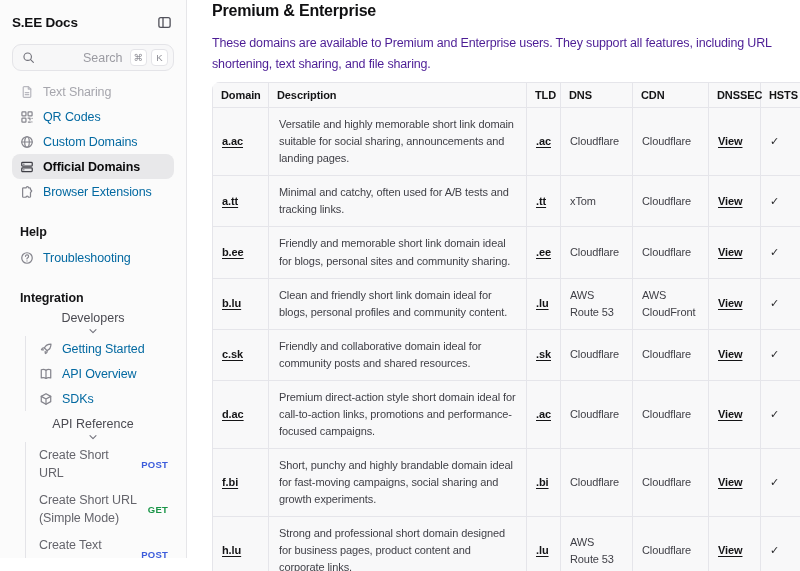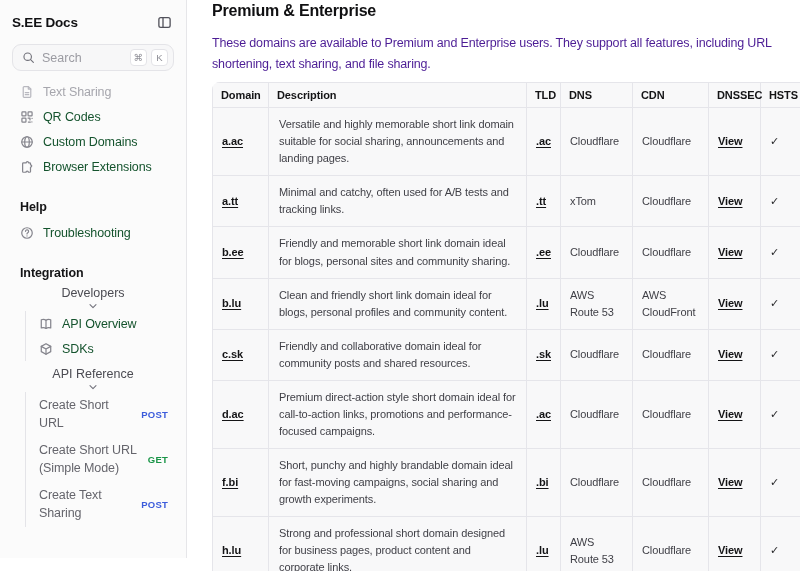--- a/index.html
+++ b/index.html
@@ -22,35 +22,35 @@
     padding:10px 12px 0 12px; overflow:hidden;
   }
   .sb-header { display:flex; align-items:center; justify-content:space-between; height:24px; }
   .sb-title { font-size:13.5px; font-weight:700; letter-spacing:-0.2px; color:#111113; }
   .sb-toggle { color:#52525b; cursor:pointer; padding:2px; border-radius:5px; }
 
   .search-box {
     margin-top:10px; height:27px;
     border:1px solid #e4e4e8; border-radius:9px; background:#f7f7f8;
     display:flex; align-items:center; gap:7px; padding:0 5px 0 9px;
-    color:#9b9ba2; cursor:pointer;
+    color:#9b9ba2; cursor:pointer;text-align:right;
   }
   .search-box .label { flex:1; font-size:12.5px; color:#9b9ba2; }
   .kbd {
     min-width:17px; height:17px; padding:0 3px;
     border:1px solid #e4e4e8; border-radius:4px; background:#ffffff;
     font-size:9.5px; color:#8e8e96; display:flex; align-items:center; justify-content:center;
   }
   .kbd-group { display:flex; gap:4px; }
 
   .nav { margin-top:8px; }
   .nav-item {
     display:flex; align-items:center; gap:9px;
     height:25px; padding:0 8px; border-radius:8px;
-    font-size:12.5px; color:#14532d; cursor:pointer; letter-spacing:-0.1px;
+    font-size:12.5px; color:#0369a1; cursor:pointer; letter-spacing:-0.1px;
   }
   .nav-item .icon { color:#85858d; }
   .nav-item.muted { color:#a6a6ad; }
   .nav-item.muted .icon { color:#b8b8bf; }
   .nav-item.active { background:#e8e8ea; color:#0a0a0b; font-weight:700; }
   .nav-item.active .icon { color:#3f3f46; }
 
   .section-heading {
     margin:21px 0 6px 0; padding:0 8px;
     font-size:12.5px; font-weight:700; color:#141416; letter-spacing:-0.1px;
@@ -157,20 +157,30 @@
     <div class="nav-item">
       <span class="icon">
         <svg width="14" height="14" viewBox="0 0 16 16">
             <circle cx="8" cy="8" r="6"></circle>
             <ellipse cx="8" cy="8" rx="2.6" ry="6"></ellipse>
             <path d="M2 8h12"></path>
           </svg>
       </span>
       <span>Custom Domains</span>
     </div>
+    <div class="nav-item active">
+      <span class="icon">
+        <svg width="14" height="14" viewBox="0 0 16 16">
+            <rect x="2" y="2.6" width="12" height="4.4" rx="1"></rect>
+            <rect x="2" y="9" width="12" height="4.4" rx="1"></rect>
+            <path d="M4.4 4.8h.01M4.4 11.2h.01"></path>
+          </svg>
+      </span>
+      <span>Official Domains</span>
+    </div>
     <div class="nav-item">
       <span class="icon">
         <svg width="14" height="14" viewBox="0 0 16 16">
             <path d="M6 3.2h1.1a1.35 1.35 0 1 1 2.7 0H11a1 1 0 0 1 1 1v1.3a1.35 1.35 0 1 1 0 2.7V13a1 1 0 0 1-1 1H9.6a1.35 1.35 0 1 0-2.7 0H4a1 1 0 0 1-1-1V4.2a1 1 0 0 1 1-1h2z"></path>
           </svg>
       </span>
       <span>Browser Extensions</span>
     </div>
   </nav>
 
@@ -189,20 +199,29 @@
   <div class="section-heading">Integration</div>
   <div class="group-label">
     <span>Developers</span>
     <span class="icon">
       <svg width="12" height="12" viewBox="0 0 16 16">
           <path d="M4 6.2l4 4 4-4"></path>
         </svg>
     </span>
   </div>
   <div class="group-children">
+    <div class="nav-item">
+      <span class="icon">
+        <svg width="14" height="14" viewBox="0 0 16 16">
+            <path d="M9.2 9.8C11.8 8.8 13.7 6.3 13.7 2.3 9.7 2.3 7.2 4.2 6.2 6.8z"></path>
+            <path d="M6.2 6.8c-1.4-.3-2.8.4-3.4 1.9.9.3 1.6.3 2.4.2M9.2 9.8c.3 1.4-.4 2.8-1.9 3.4-.3-.9-.3-1.6-.2-2.4"></path>
+          </svg>
+      </span>
+      <span>Getting Started</span>
+    </div>
     <div class="nav-item">
       <span class="icon">
         <svg width="14" height="14" viewBox="0 0 16 16">
             <path d="M8 3.6C6.5 2.6 4.5 2.4 2.6 3.1v9.4c1.9-.7 3.9-.5 5.4.5 1.5-1 3.5-1.2 5.4-.5V3.1c-1.9-.7-3.9-.5-5.4.5z"></path>
             <path d="M8 3.6V13"></path>
           </svg>
       </span>
       <span>API Overview</span>
     </div>
     <div class="nav-item">

